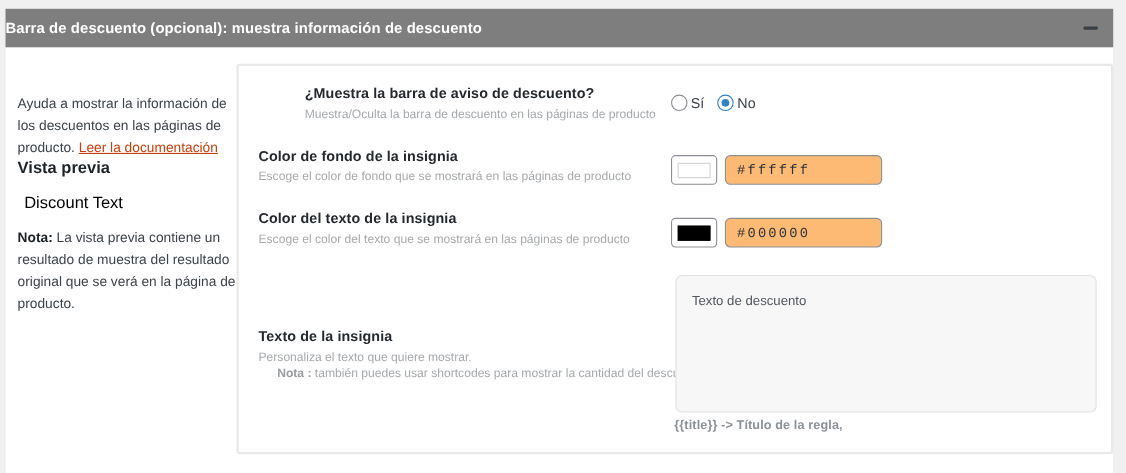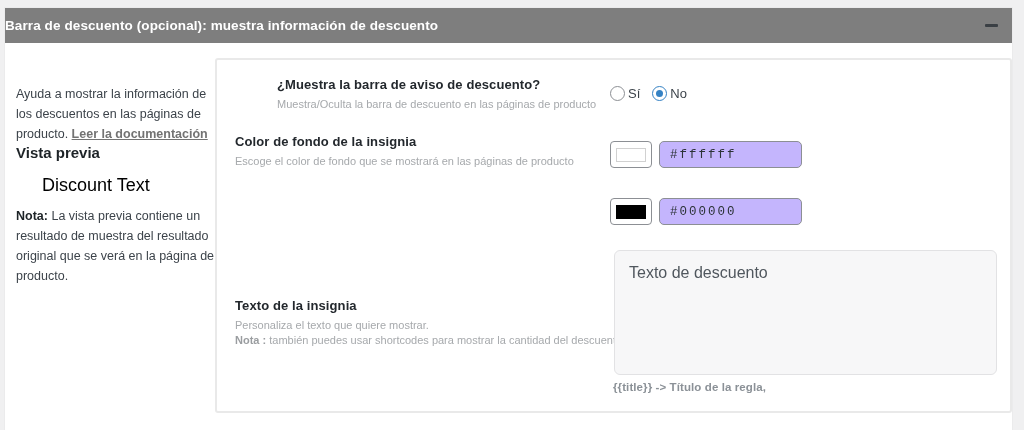--- a/index.html
+++ b/index.html
@@ -24,34 +24,34 @@
     font-size:13.5px; font-weight:bold; color:#ffffff; 
     letter-spacing:.1px;
   }
   .collapse-dash {
     position:absolute; right:14px; top:16px; width:13px; height:3px;
     background:#3a3f44; border-radius:1px;
   }
   
   .sidebar { position:absolute; left:11px; top:72px; width:202px; font-size:12.5px; line-height:20px; color:#3c434a; }
   .sidebar .help { position:absolute; left:0; top:4px; width:202px; }
-  .sidebar a { color:#737373; text-decoration:underline; cursor:pointer;font-weight:bold; }
+  .sidebar a { color:#c2410c; text-decoration:underline; cursor:pointer; }
   .preview-label { position:absolute; left:0; top:63px; font-weight:bold; color:#1d2327; font-size:15px; }
-  .preview-badge { position:absolute; left:24px; top:94px; font-size:18px; color:#000000; background:#ffffff; padding:1px 2px; }
+  .preview-badge { position:absolute; left:4px; top:94px; font-size:15px; color:#000000; background:#ffffff; padding:1px 2px; }
   .sidebar .note { position:absolute; left:0; top:126px; width:202px; }
   .sidebar .note b { color:#1d2327; }
   
   .box {
     position:absolute; left:210px; top:50px; width:797px; height:355px;
     border:2px solid #e9e9e9; border-radius:3px; background:#fff;
   }
   .row-label { position:absolute; left:18px; width:372px; }
   .row-label h4 { font-size:13px; font-weight:bold; color:#23282d; margin-bottom:5px; letter-spacing:.1px; }
   .row-label p { font-size:11px; color:#a6a9ac; line-height:15px; white-space:nowrap; }
-  .row-label p b { color:#9a9da0; }
+  .row-label p b { color:#9a9da0;margin-left:17px; }
   .rl-1 { top:17px;margin-left:42px; } .rl-2 { top:74px; } .rl-3 { top:131px; } .rl-4 { top:238px; }
   
   .radio-group { position:absolute; left:393px; top:26px; display:flex; align-items:center; }
   .radio-item { display:flex; align-items:flex-end; cursor:pointer; margin-right:12px; }
   .radio {
     width:15px; height:15px; border:1px solid #8c8f94; border-radius:50%;
     background:#fff; position:relative; flex:0 0 auto;
   }
   .radio.checked { border-color:#3582c4; }
   .radio.checked::after {
@@ -64,27 +64,27 @@
   .cc-2 { top:81px; } .cc-3 { top:138px; }
   .swatch {
     width:42px; height:27px; background:#fff; border:1px solid #8c8f94;
     border-radius:4px; display:flex; align-items:center; justify-content:center;
     cursor:pointer; padding:0;
   }
   .swatch-fill { width:30px; height:14px; border:1px solid rgba(0,0,0,0.18); }
   .hex-input {
     margin-left:7px; width:143px; height:27px; border:1px solid #8c8f94;
     border-radius:5px; font-family:"Liberation Mono", monospace; font-size:12.5px;
-    letter-spacing:2px; color:#2c3338; padding:0 0 0 10px; background:#c4b5fd;
+    letter-spacing:2px; color:#2c3338; padding:0 0 0 10px; background:#fdba74;
   }
   
   .badge-textarea {
     position:absolute; left:397px; top:190px; width:383px; height:125px;
     background:#f7f7f8; border:1px solid #e2e2e4; border-radius:6px;
-    font-family:"Liberation Sans", sans-serif; font-size:16px; color:#50575e;
+    font-family:"Liberation Sans", sans-serif; font-size:12px; color:#50575e;
     padding:13px 14px; resize:none; line-height:18px;
   }
   .shortcode-hint {
     position:absolute; left:396px; top:321px; font-size:11.5px; font-weight:bold;
     color:#8b9197; letter-spacing:.1px;
   }
 </style>
 </head>
 <body>
 
@@ -123,20 +123,24 @@
       <h4>Color de fondo de la insignia</h4>
       <p>Escoge el color de fondo que se mostrará en las páginas de producto</p>
     </div>
     <div class="color-controls cc-2">
       <button class="swatch">
         <span class="swatch-fill" style="background: rgb(255, 255, 255);"></span>
       </button>
       <input class="hex-input" value="#ffffff" style="">
     </div>
 
+    <div class="row-label rl-3">
+      <h4>Color del texto de la insignia</h4>
+      <p>Escoge el color del texto que se mostrará en las páginas de producto</p>
+    </div>
     <div class="color-controls cc-3">
       <button class="swatch">
         <span class="swatch-fill" style="background: rgb(0, 0, 0);"></span>
       </button>
       <input class="hex-input" value="#000000" style="">
     </div>
 
     <div class="row-label rl-4">
       <h4>Texto de la insignia</h4>
       <p>Personaliza el texto que quiere mostrar.</p>

